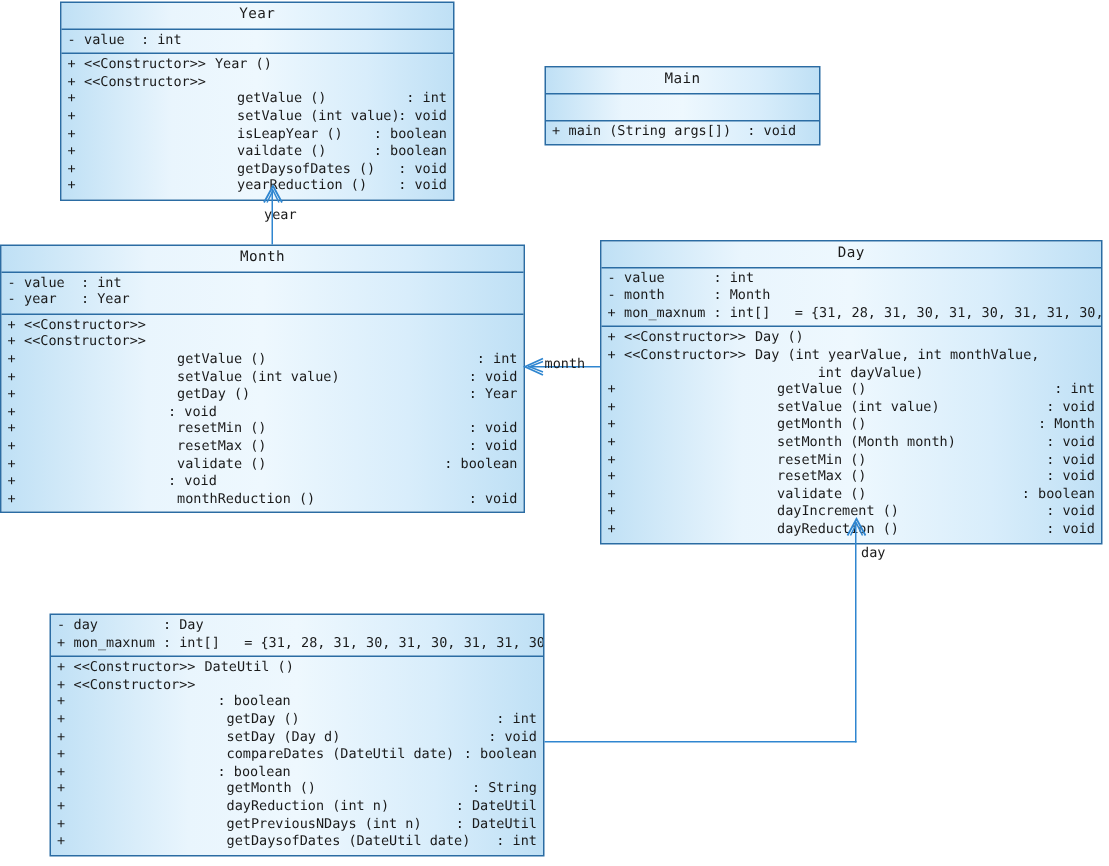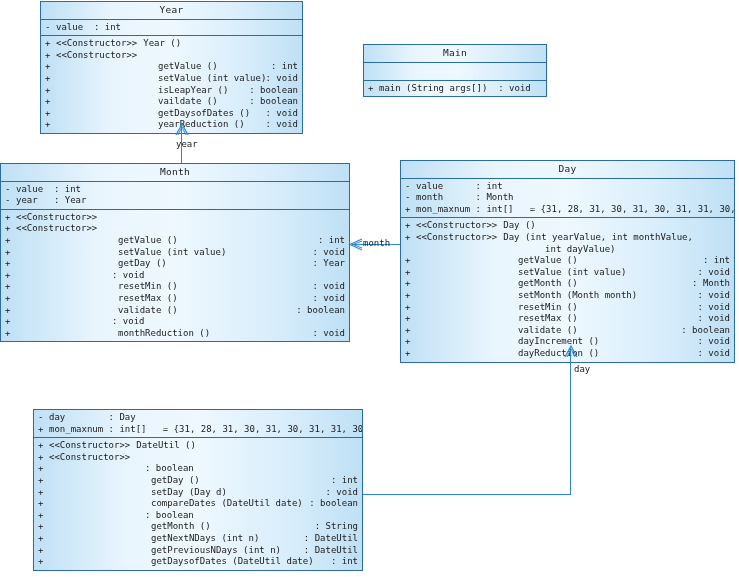--- a/index.html
+++ b/index.html
@@ -385,21 +385,21 @@
     </div>
     <div class="uml-row">
       <span class="vis">+</span>
       <span class="ctor" style="width:96px"></span>
       <span class="sig" style="padding-left:6px">getMonth ()</span>
       <span class="ret">: String</span>
     </div>
     <div class="uml-row">
       <span class="vis">+</span>
       <span class="ctor" style="width:96px"></span>
-      <span class="sig" style="padding-left:6px">getNextNDays (int n)</span>
+      <span class="sig" style="padding-left:6px">dayReduction (int n)</span>
       <span class="ret">: DateUtil</span>
     </div>
     <div class="uml-row">
       <span class="vis">+</span>
       <span class="ctor" style="width:96px"></span>
       <span class="sig" style="padding-left:6px">getPreviousNDays (int n)</span>
       <span class="ret">: DateUtil</span>
     </div>
     <div class="uml-row">
       <span class="vis">+</span>

